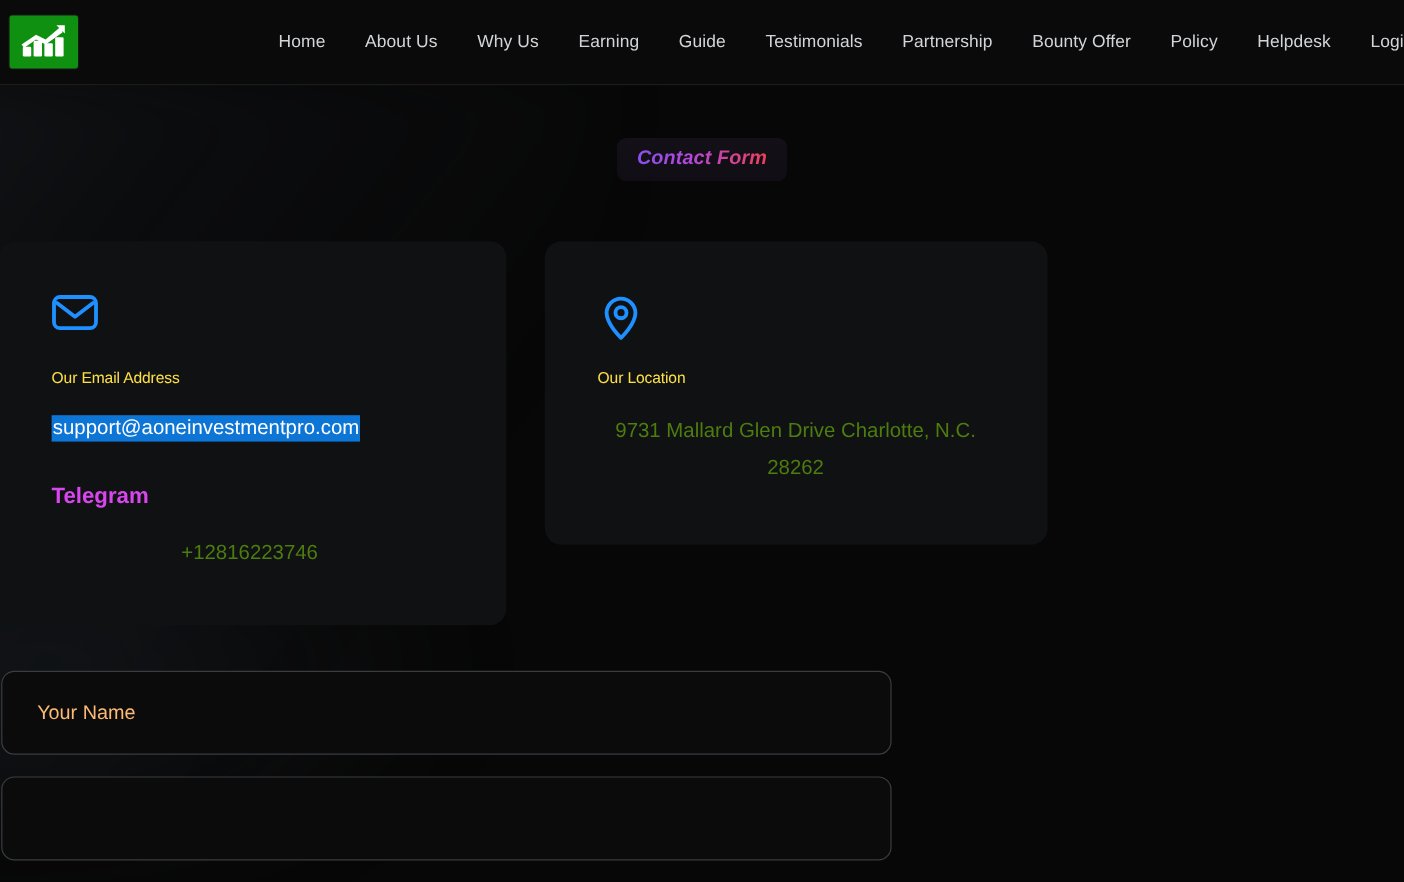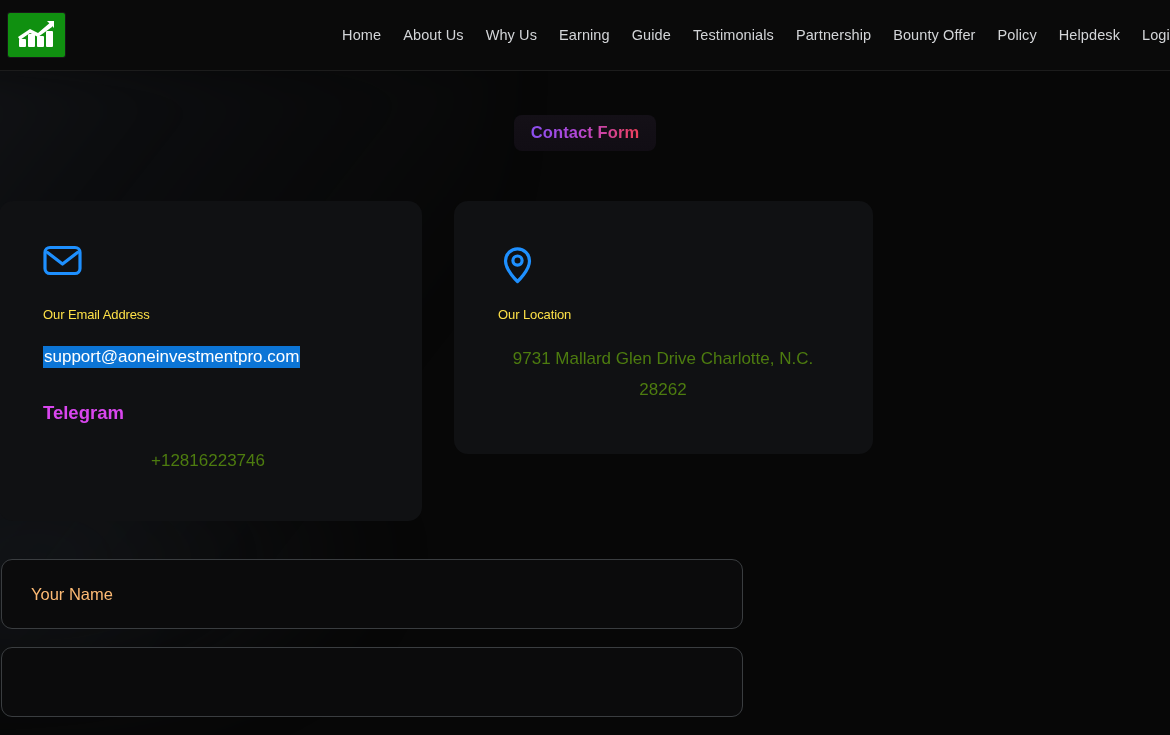--- a/index.html
+++ b/index.html
@@ -71,21 +71,21 @@
     flex: 0 0 auto;
     box-shadow: 0 0 0 1px rgba(255,255,255,0.06);
     overflow: hidden;
   }
   .logo svg { display: block; }
 
   .nav {
     margin-left: auto;
     display: flex;
     align-items: center;
-    gap: 0px;
+    gap: 11px;
     padding-right: 0;
     white-space: nowrap;
   }
   .nav-link {
     color: #d3d5d8;
     font-size: 14.5px;
     line-height: 1;
     text-decoration: none;
     padding: 6px 11px;
     letter-spacing: 0.1px;
@@ -104,20 +104,21 @@
   .badge-wrap { display: flex; justify-content: center; }
   .badge {
     display: inline-block;
     background: #140f18;
     border-radius: 8px;
     padding: 8px 17px 9px 17px;
     font-size: 16.5px;
     font-weight: 700;
     letter-spacing: 0.1px;
     background-image: linear-gradient(180deg,#141017 0%,#110d14 100%);
+    font-style: italic;
   }
   .badge span {
     background: linear-gradient(90deg, #8b4ff0 0%, #b348d9 42%, #ef3f59 100%);
     -webkit-background-clip: text;
     background-clip: text;
     color: transparent;
     -webkit-text-fill-color: transparent;
   }
   .page-title {
     margin: 26px 0 0 0;

